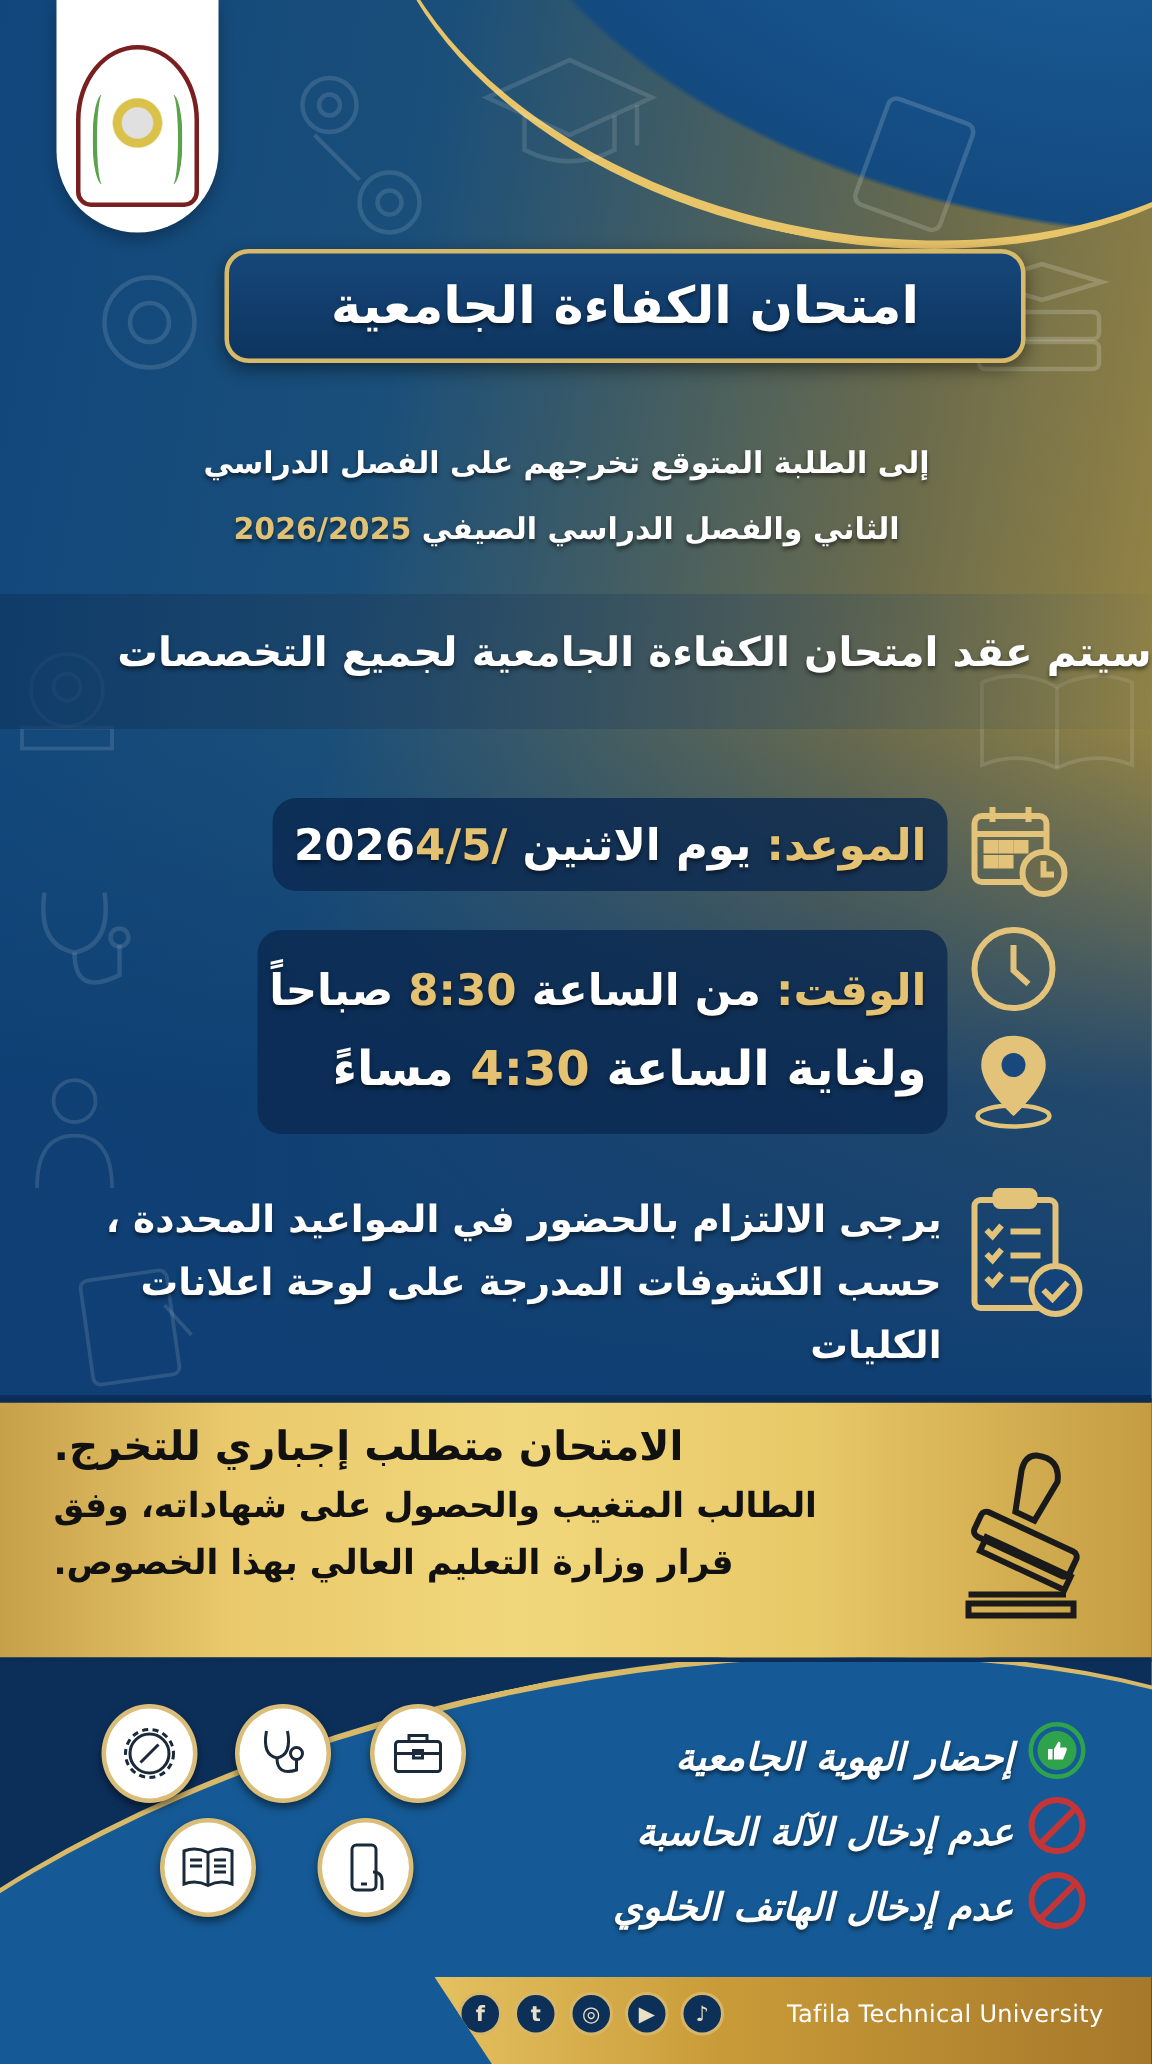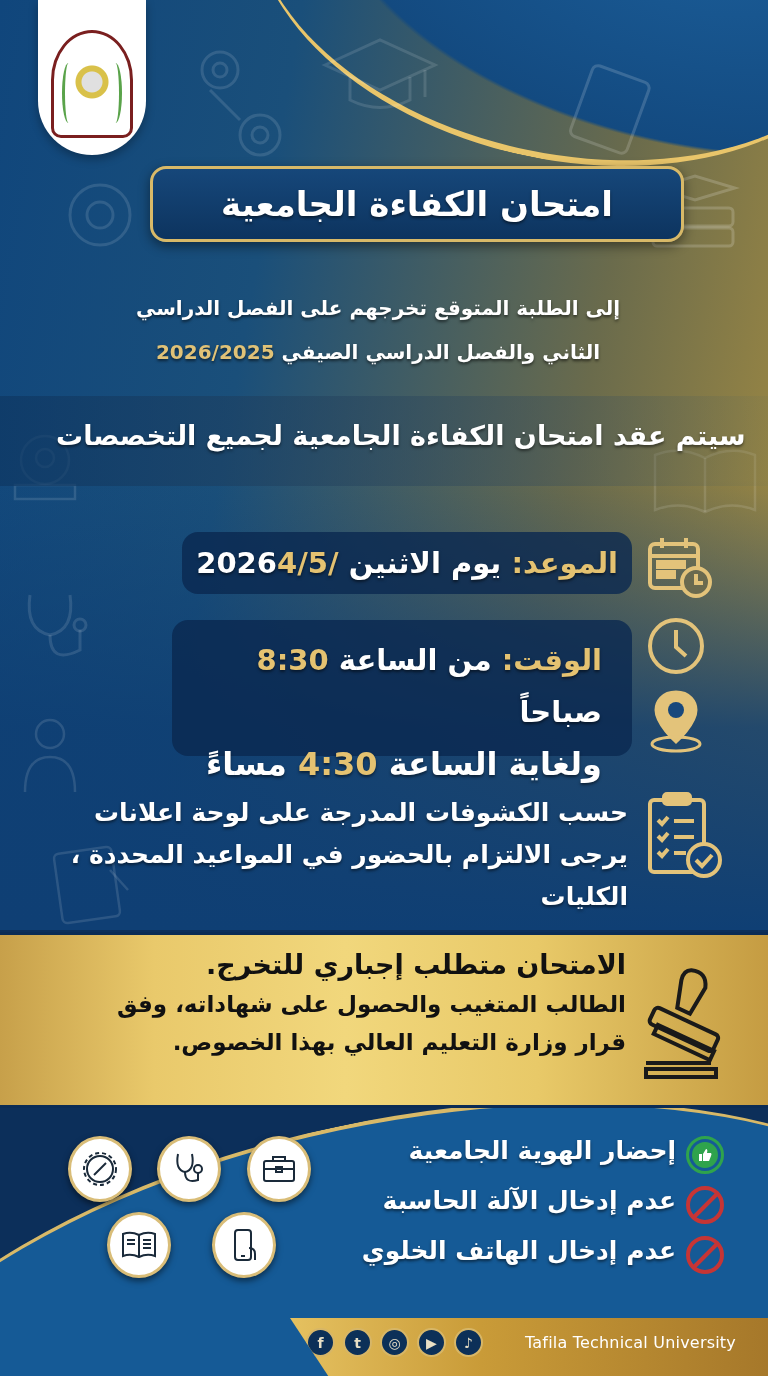--- a/index.html
+++ b/index.html
@@ -70,63 +70,63 @@
     text-align: center; color: #fff; font-weight: bold; font-size: 20px; line-height: 44px;
     text-shadow: 0 2px 3px rgba(0,0,0,0.55);
   }
   .intro .line { display: block; }
   .gold { color: #e0c277; }
   .band {
     position: absolute; left: 0; top: 396px; width: 768px; height: 90px; z-index: 2;
     background: linear-gradient(90deg, rgba(14,56,100,0.75), rgba(60,80,90,0.45) 70%, rgba(120,120,80,0.2));
   }
   .subheading {
-    position: absolute; left: 0; right: 0; top: 420px; z-index: 3; text-align: left;
+    position: absolute; left: 0; right: 0; top: 420px; z-index: 3; text-align: right;
     color: #fff; font-weight: bold; font-size: 27px; text-shadow: 0 2px 3px rgba(0,0,0,0.5);
-    padding-left: 56px;
+    padding-left: 44px;
   }
 
   .info-pill {
     position: absolute; z-index: 3; background: rgba(10,40,80,0.8); border-radius: 16px;
     color: #fff; font-weight: bold; text-shadow: 0 2px 3px rgba(0,0,0,0.5);
   }
   .date-pill { right: 136px; top: 532px; height: 62px; width: 450px; font-size: 29px; display: flex; align-items: center; justify-content: flex-start; padding-right: 14px; }
-  .time-pill { right: 136px; top: 620px; height: 136px; width: 460px; font-size: 29px; padding: 14px 30px 0 0; line-height: 52px; }
+  .time-pill { right: 136px; top: 620px; height: 136px; width: 460px; font-size: 29px; padding: 14px 14px 0 0; line-height: 52px; }
   .time-pill .row { display: block; }
   .time-pill .row2 { font-size: 32px; }
   .label-gold { color: #e4c271; }
 
   .ico-gold { position: absolute; z-index: 3; color: #e3c37a; }
 
   .reminder {
     position: absolute; right: 140px; top: 792px; width: 560px; z-index: 3;
     color: #fff; font-weight: bold; font-size: 25px; line-height: 42px; text-align: right;
     text-shadow: 0 2px 3px rgba(0,0,0,0.5);
   }
   .reminder span { display: block; }
 
   .gold-banner {
     position: absolute; left: 0; top: 932px; width: 768px; height: 176px; z-index: 3;
     background: linear-gradient(90deg, #c7a04a 0%, #e9c96b 20%, #f1d77c 45%, #e8c968 70%, #c59c42 100%);
     border-top: 3px solid #0b2c55; border-bottom: 3px solid #0b2c55;
   }
   .banner-text {
-    position: absolute; right: 142px; top: 10px; width: 600px; text-align: right;
+    position: absolute; right: 132px; top: 10px; width: 600px; text-align: left;
     color: #111; font-weight: bold;
   }
   .banner-text .head { display: block; font-size: 27px; line-height: 40px; }
   .banner-text .body { display: block; font-size: 23px; line-height: 38px; }
   .stamp { position: absolute; right: 42px; top: 30px; color: #1a1a1a; }
 
   .check-list {
     position: absolute; right: 44px; top: 1136px; z-index: 3; width: 420px;
   }
   .check-item {
-    display: flex; align-items: flex-start; justify-content: flex-start; height: 50px; gap: 10px;
-    color: #fff; font-weight: bold; font-size: 25px; text-shadow: 0 2px 3px rgba(0,0,0,0.5);
+    display: flex; align-items: flex-end; justify-content: flex-start; height: 50px; gap: 10px;
+    color: #fff; font-weight: bold; font-size: 25px; text-shadow: 0 2px 3px rgba(0,0,0,0.5); font-style: italic;
   }
   .circle-ok { width: 38px; height: 38px; border-radius: 50%; border: 3px solid #2fa34c; display: flex; align-items: center; justify-content: center; flex: 0 0 auto; }
   .circle-ok .in { width: 26px; height: 26px; border-radius: 50%; background: #2fa34c; display:flex; align-items:center; justify-content:center; }
   .circle-no { width: 38px; height: 38px; border-radius: 50%; border: 4px solid #c63535; position: relative; flex: 0 0 auto; }
   .circle-no::after { content: ""; position: absolute; left: 13px; top: -2px; width: 4px; height: 36px; background: #c63535; transform: rotate(45deg); }
 
   .disc {
     position: absolute; z-index: 3; width: 64px; height: 66px; border-radius: 50%;
     background: #fff; border: 3px solid #d9bd78;
     box-shadow: 0 3px 6px rgba(0,0,0,0.5);
@@ -272,22 +272,22 @@
   <svg class="ico-gold" style="left:644px;top:790px" width="82" height="92" viewBox="0 0 82 92" fill="none" stroke="currentColor" stroke-width="4">
     <rect x="6" y="10" width="54" height="72" rx="4"></rect>
       <rect x="20" y="4" width="26" height="10" rx="3" fill="currentColor"></rect>
     <path d="M14 30 l4 4 l6 -7 M30 31 H50"></path>
       <path d="M14 46 l4 4 l6 -7 M30 47 H50"></path>
       <path d="M14 62 l4 4 l6 -7 M30 63 H42"></path>
     <circle cx="60" cy="70" r="16" fill="#13437a"></circle>
       <path d="M52 70 l6 6 l10 -11"></path>
   </svg>
   <div class="reminder">
+    <span>يرجى الالتزام بالحضور في المواعيد المحددة ،</span>
     <span>حسب الكشوفات المدرجة على لوحة اعلانات</span>
-    <span>يرجى الالتزام بالحضور في المواعيد المحددة ،</span>
     <span>الكليات</span>
   </div>
 
   <div class="gold-banner">
     <svg class="stamp" width="85" height="115" viewBox="0 0 85 115" fill="none" stroke="currentColor" stroke-width="4">
       <path d="M35 5 Q50 0 55 15 L52 45 L38 45 L30 18 Q28 8 35 5 Z" transform="rotate(25 42 40)"></path>
       <rect x="8" y="55" width="70" height="18" rx="4" transform="rotate(25 42 64)"></rect>
       <rect x="12" y="72" width="62" height="10" transform="rotate(25 42 77)"></rect>
       <path d="M5 98 H70"></path>
         <rect x="5" y="104" width="70" height="8"></rect>

